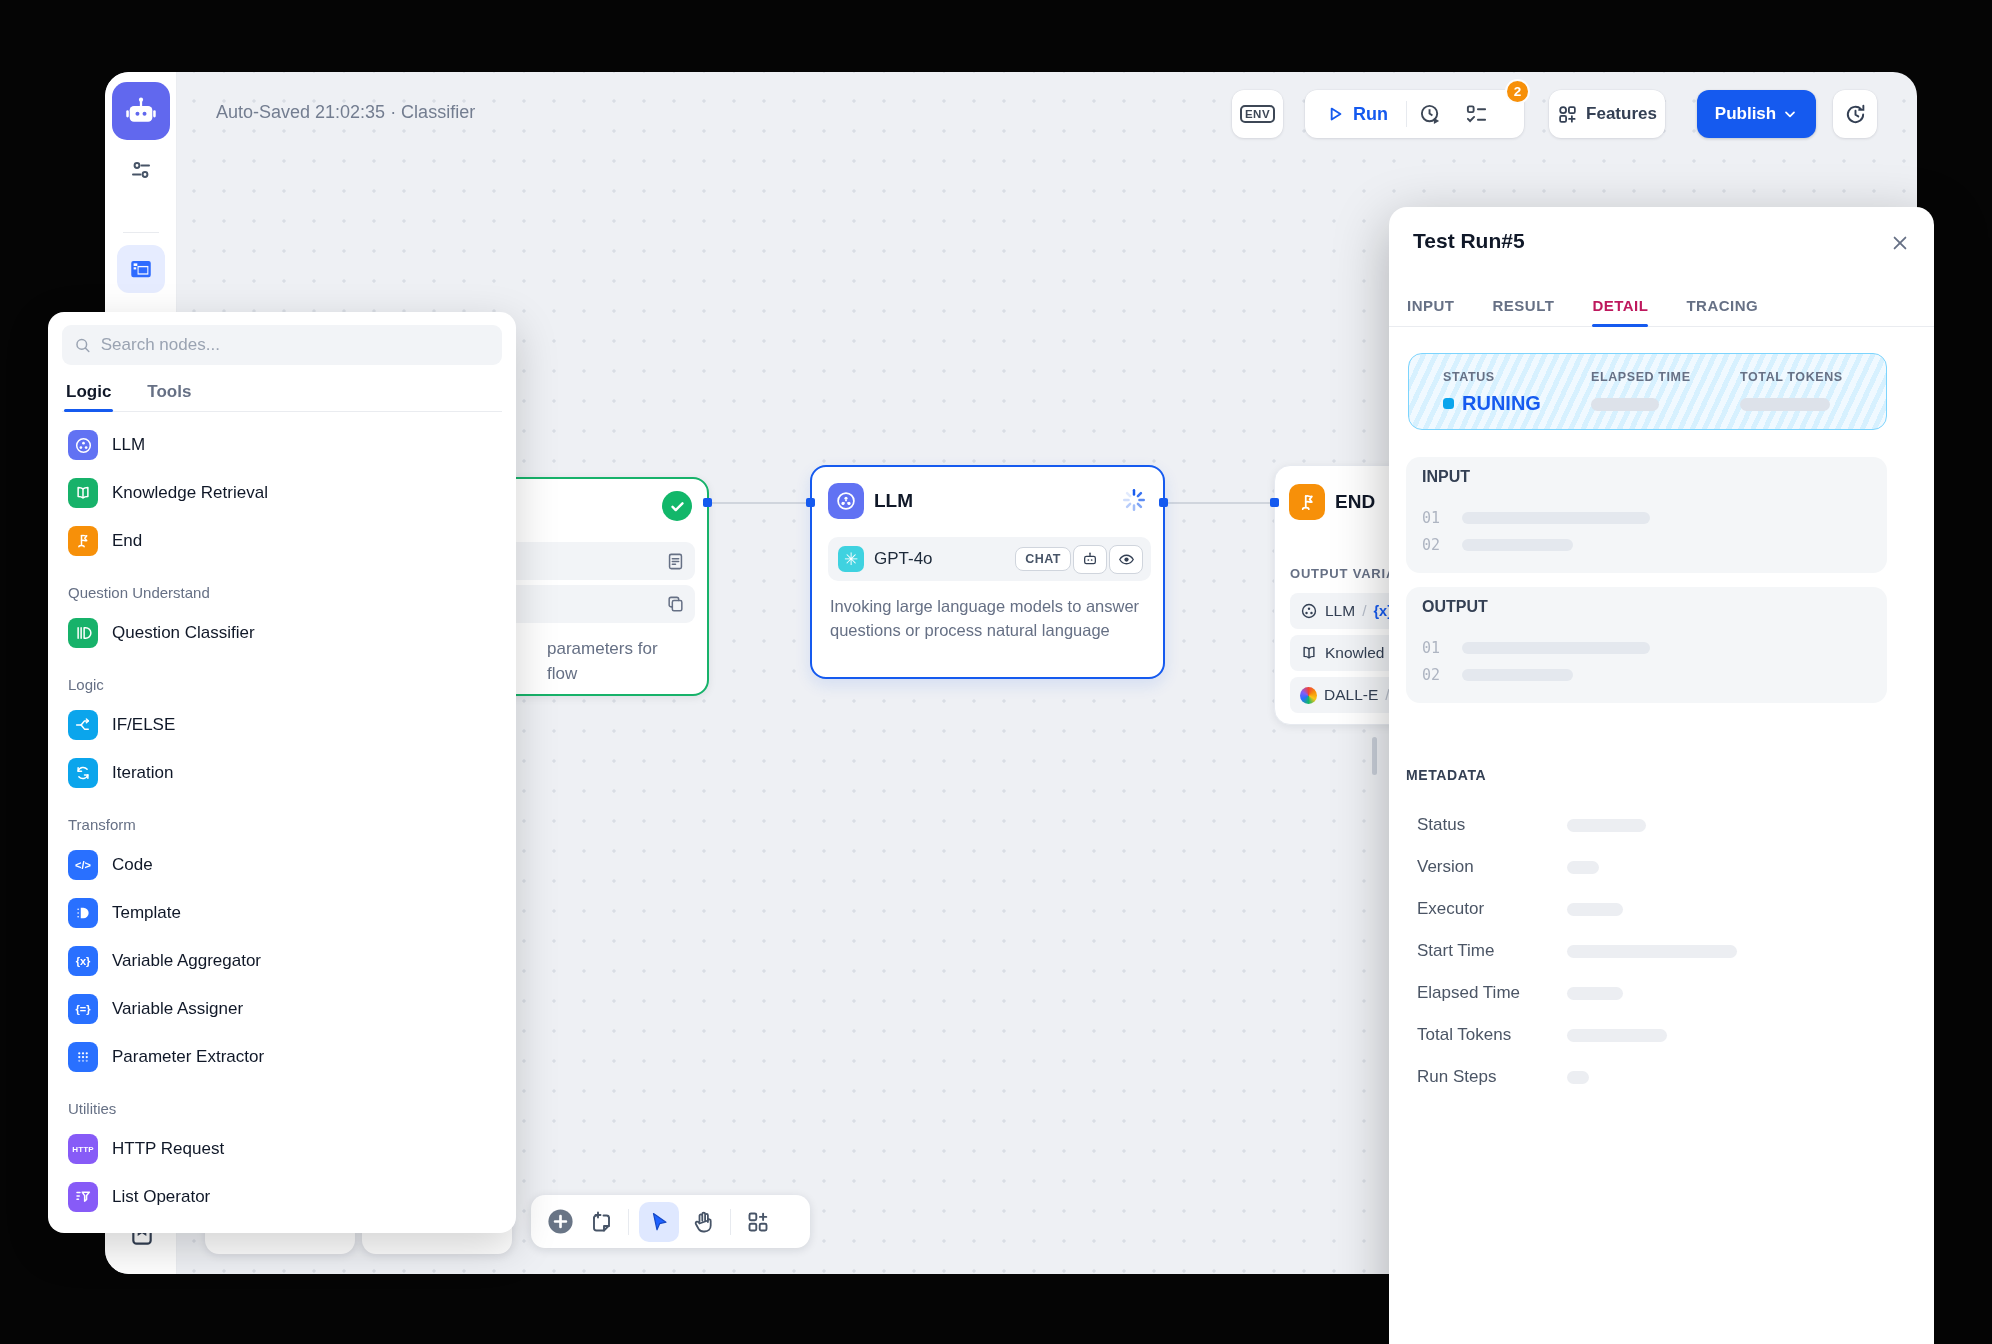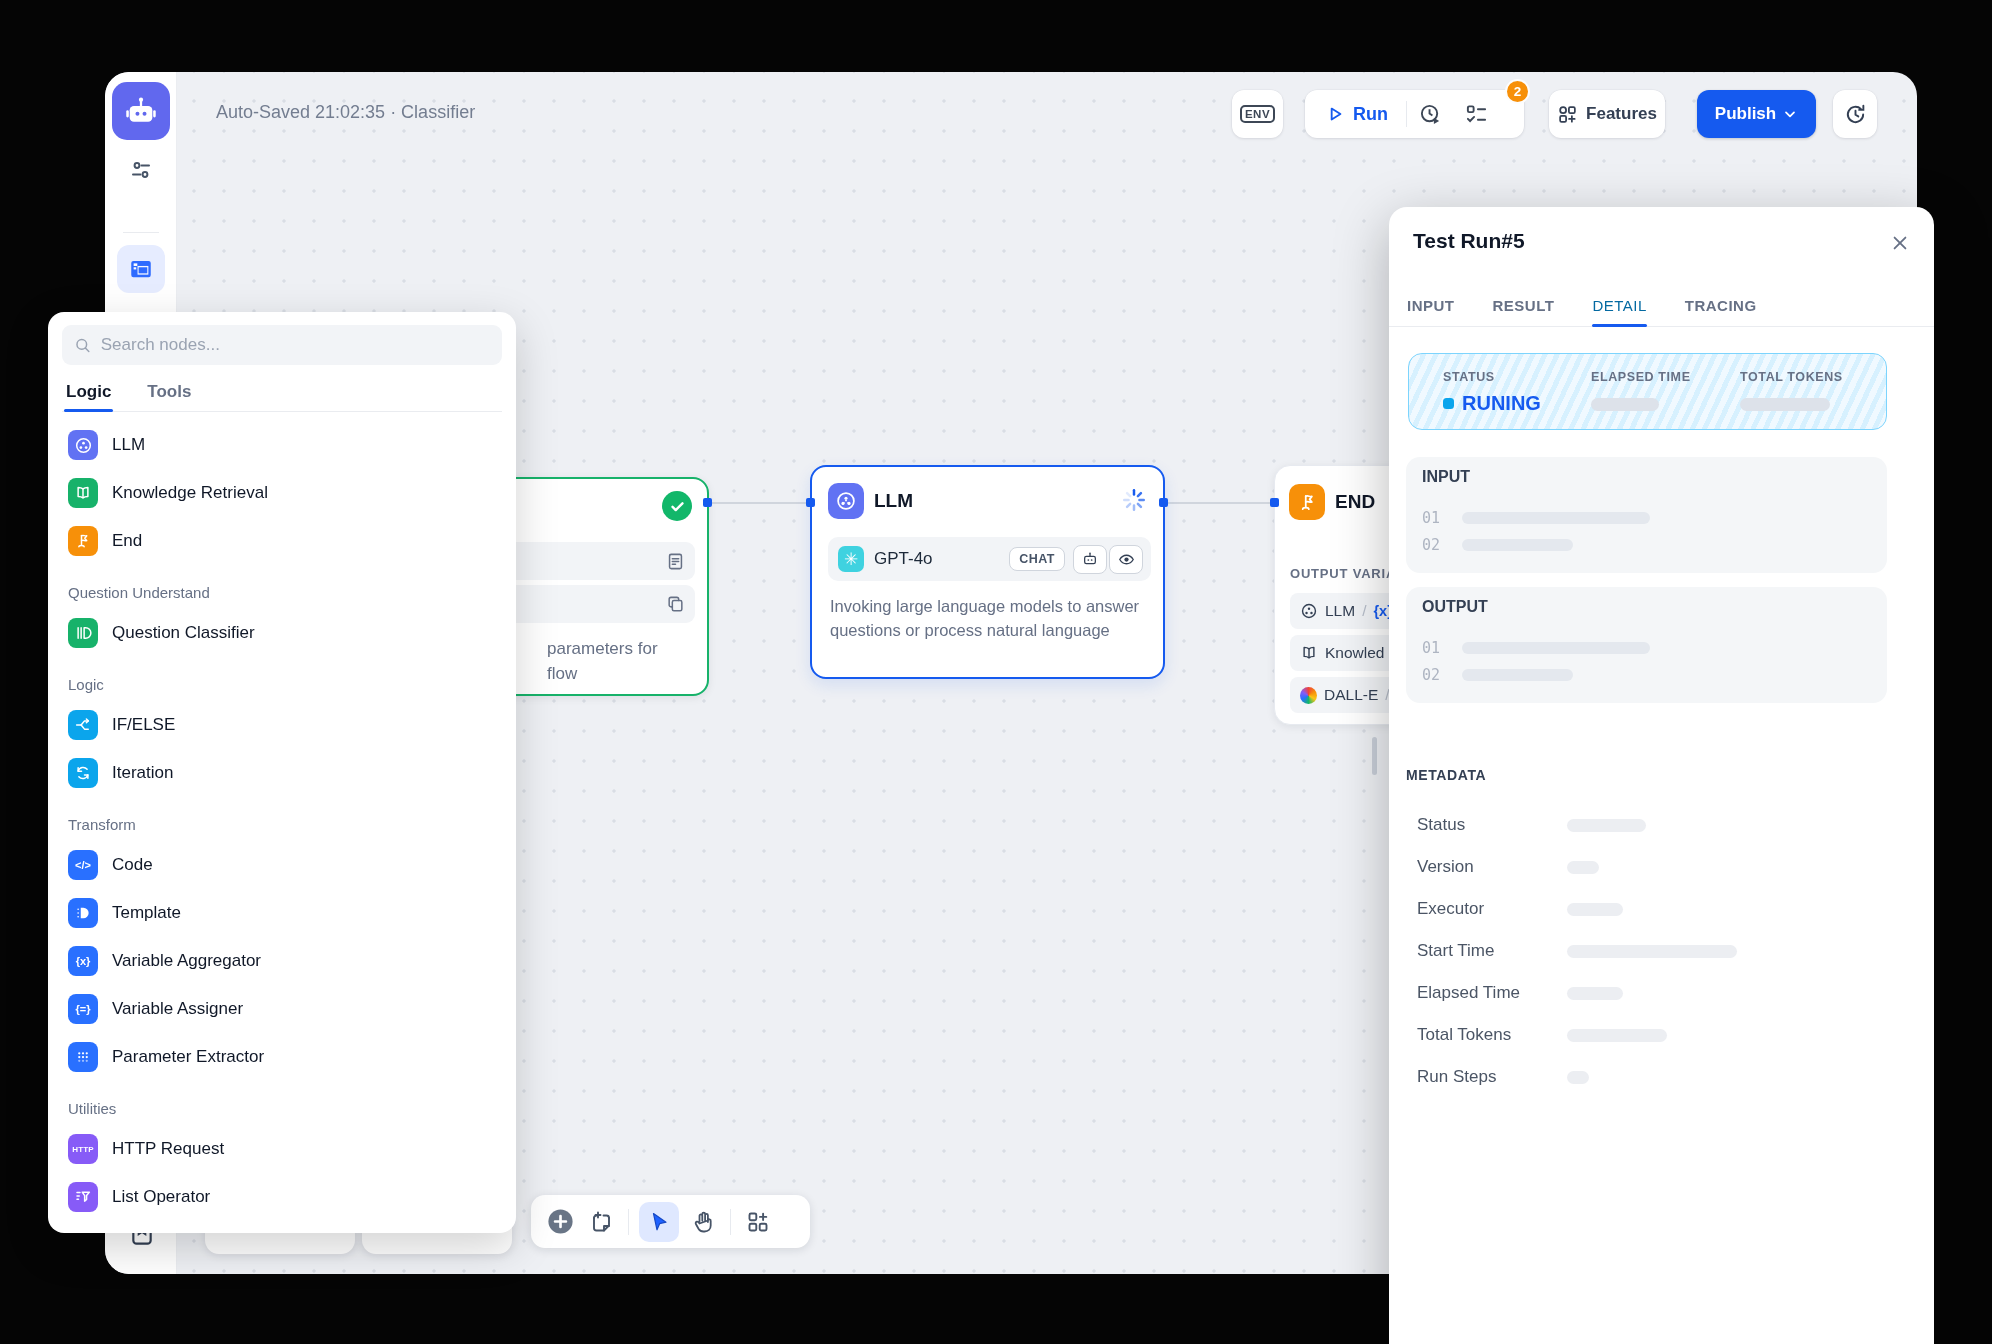--- a/index.html
+++ b/index.html
@@ -62,21 +62,21 @@
   .node-title { font-size:19px; font-weight:700; color:#101828; }
   .spinner { position:absolute; right:16px; top:20px; width:26px; height:26px; color:#155aef;
              animation:spin 1.1s steps(8) infinite; }
   @keyframes spin { to { transform:rotate(360deg); } }
   .model-row { position:absolute; left:16px; top:70px; width:323px; height:44px; background:#f2f4f7;
                border-radius:10px; display:flex; align-items:center; padding:0 8px 0 10px; }
   .openai-ic { width:26px; height:26px; border-radius:7px; background:#3fd2e0; color:#fff;
                display:flex; align-items:center; justify-content:center; font-size:17px; }
   .model-name { margin-left:10px; font-size:17px; color:#1d2939; flex:1; }
   .chat-badge { background:#fff; border:1px solid #d0d5dd; border-radius:8px; padding:4px 9px;
-                font-size:12.5px; font-weight:600; letter-spacing:.5px; color:#475467; margin-right:6px; }
+                font-size:12.5px; font-weight:600; letter-spacing:.5px; color:#475467; margin-right:0; }
   .mini-badge { background:#fff; border:1px solid #d0d5dd; border-radius:8px; width:34px; height:29px;
                 display:flex; align-items:center; justify-content:center; color:#344054; margin-left:2px; }
   .llm-desc { position:absolute; left:18px; top:128px; width:322px; font-size:16.5px; color:#667085; line-height:1.45; }
 
   .node-end { left:1169px; top:393px; width:286px; height:260px; border:1px solid #e7eaf0; }
   .end-label { position:absolute; left:15px; top:100px; font-size:13px; font-weight:600; letter-spacing:.8px; color:#667085; }
   .end-row { position:absolute; left:15px; width:258px; height:36px; background:#f2f4f7; border-radius:8px;
              display:flex; align-items:center; gap:7px; padding:0 10px; font-size:15.5px; color:#344054; font-weight:500; }
   .sep { color:#b6bdc9; font-weight:400; }
   .xref { color:#155aef; font-weight:700; font-size:14.5px; }
@@ -124,21 +124,21 @@
   
   .run-panel { position:absolute; left:1389px; top:207px; width:545px; height:1228px; background:#fff;
                border-radius:18px; box-shadow:0 16px 56px rgba(0,0,0,.28); z-index:6; }
   .rp-title { position:absolute; left:24px; top:22px; font-size:21px; font-weight:700; color:#101828; }
   .rp-close { position:absolute; right:20px; top:22px; width:28px; height:28px; display:flex; align-items:center;
               justify-content:center; color:#667085; }
   .rp-tabs { position:absolute; left:0; top:78px; width:100%; height:42px; border-bottom:1px solid #eaecf0;
              display:flex; gap:38px; padding-left:18px; }
   .rp-tab { font-size:15px; font-weight:600; letter-spacing:.5px; color:#667085; position:relative;
             display:flex; align-items:center; }
-  .rp-tab.active { color:#0369a1; font-weight:400; }
+  .rp-tab.active { color:#be185d; font-weight:700; }
   .rp-tab.active::after { content:""; position:absolute; left:0; right:0; bottom:-1px; height:3px;
                           background:#155aef; border-radius:2px; }
   .status-card { position:absolute; left:19px; top:146px; width:479px; height:77px; border-radius:14px;
                  border:1.5px solid #7cd4fd;
                  background:repeating-linear-gradient(115deg, rgba(125,211,252,.22) 0 5px, rgba(125,211,252,0) 5px 11px), #f0f9ff; }
   .sc-label { position:absolute; top:16px; font-size:12.5px; font-weight:600; letter-spacing:.6px; color:#667085; }
   .sc-dot { position:absolute; left:34px; top:44px; width:11px; height:11px; border-radius:3.5px; background:#0ba5ec; }
   .sc-value { position:absolute; left:53px; top:38px; font-size:20px; font-weight:700; color:#155aef; }
   .skel { background:#dde2ea; border-radius:7px; position:absolute; }
   .gray-card { position:absolute; left:17px; width:481px; background:#f4f6f8; border-radius:14px; }

